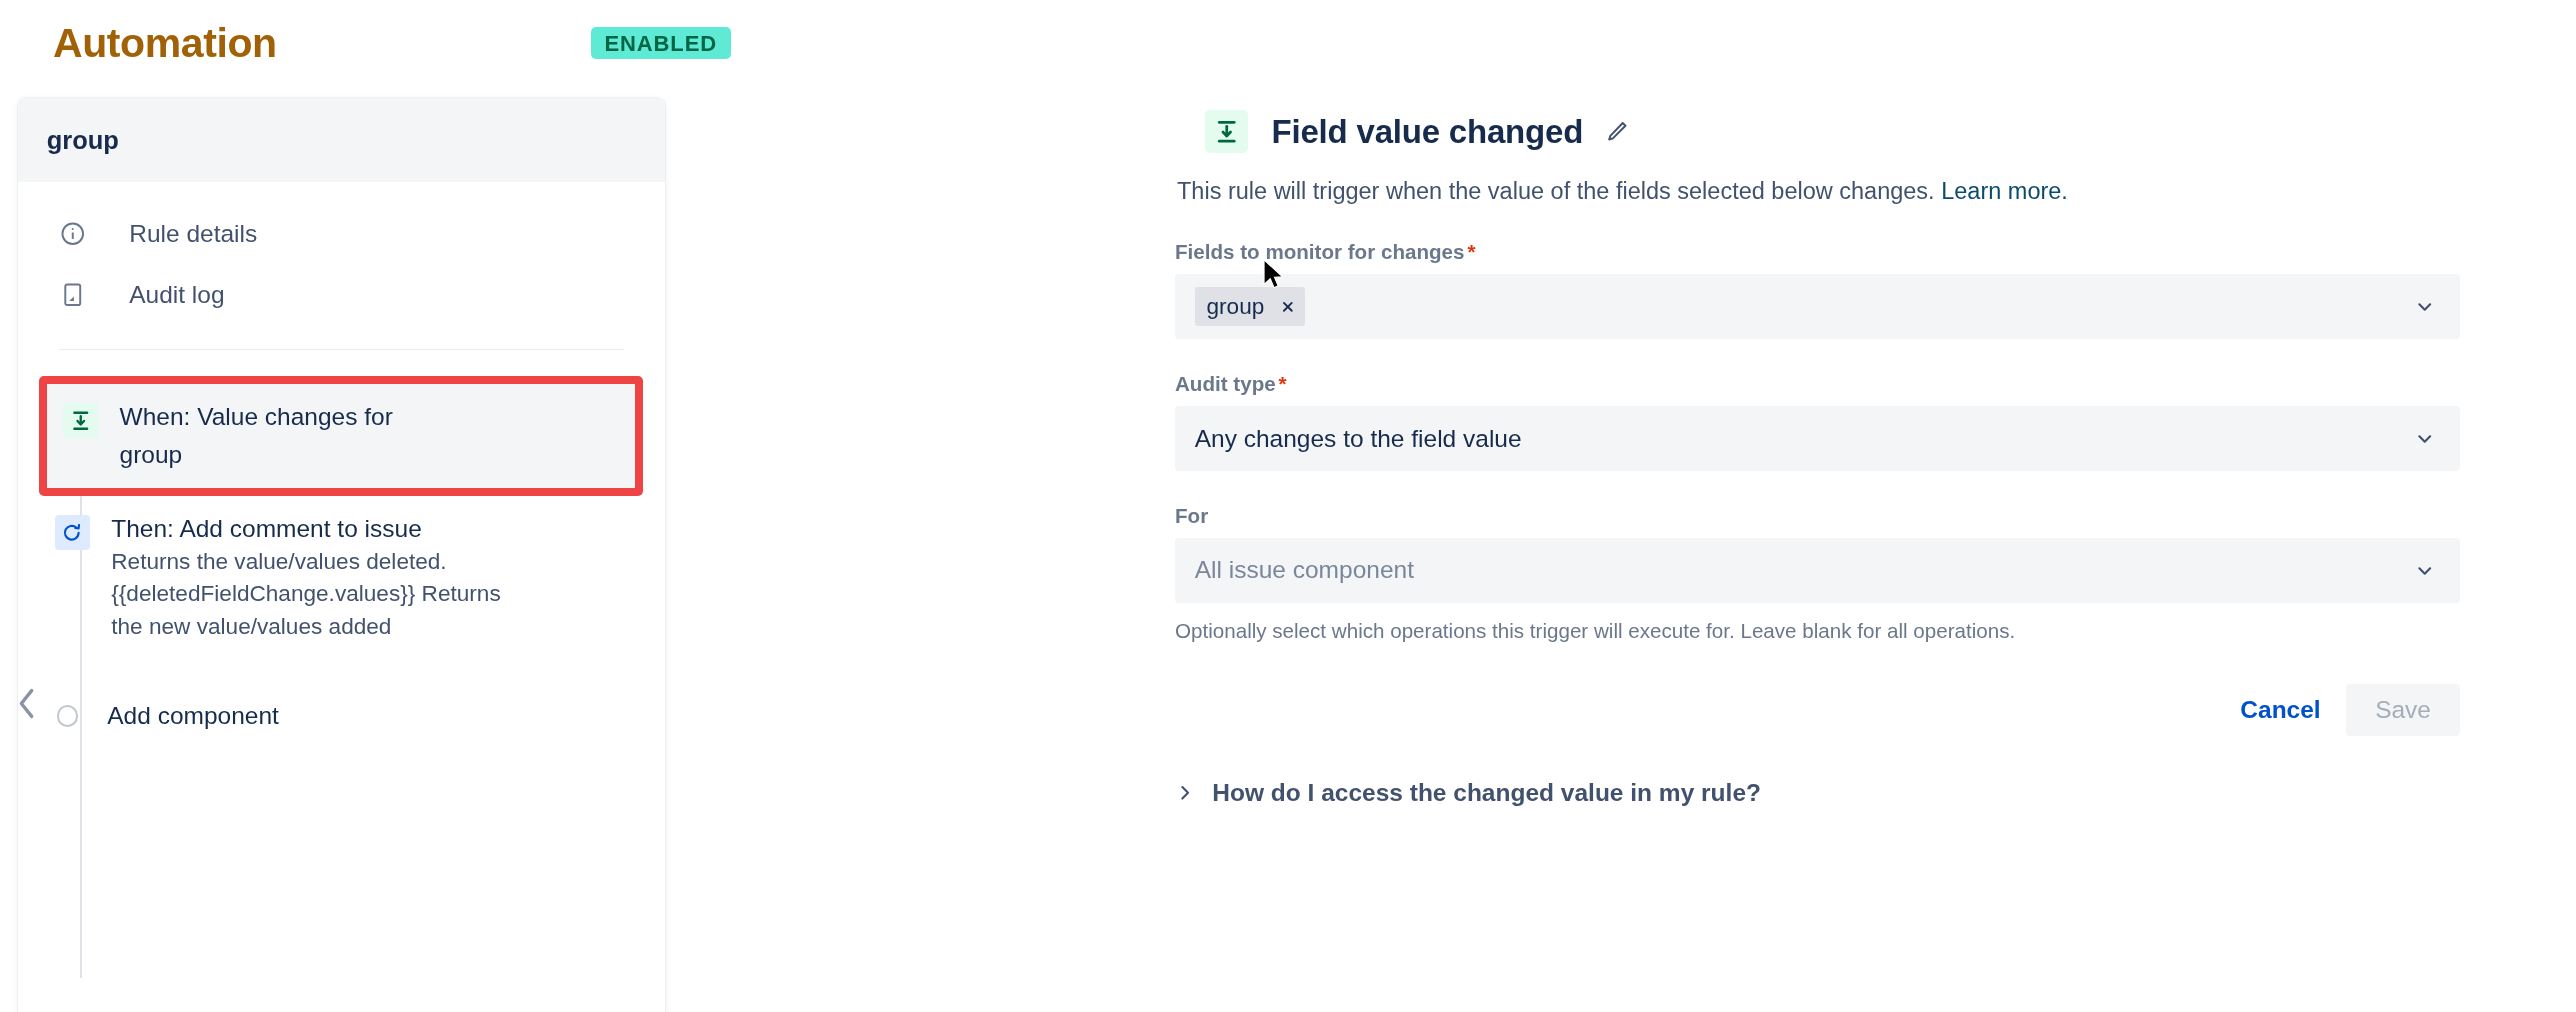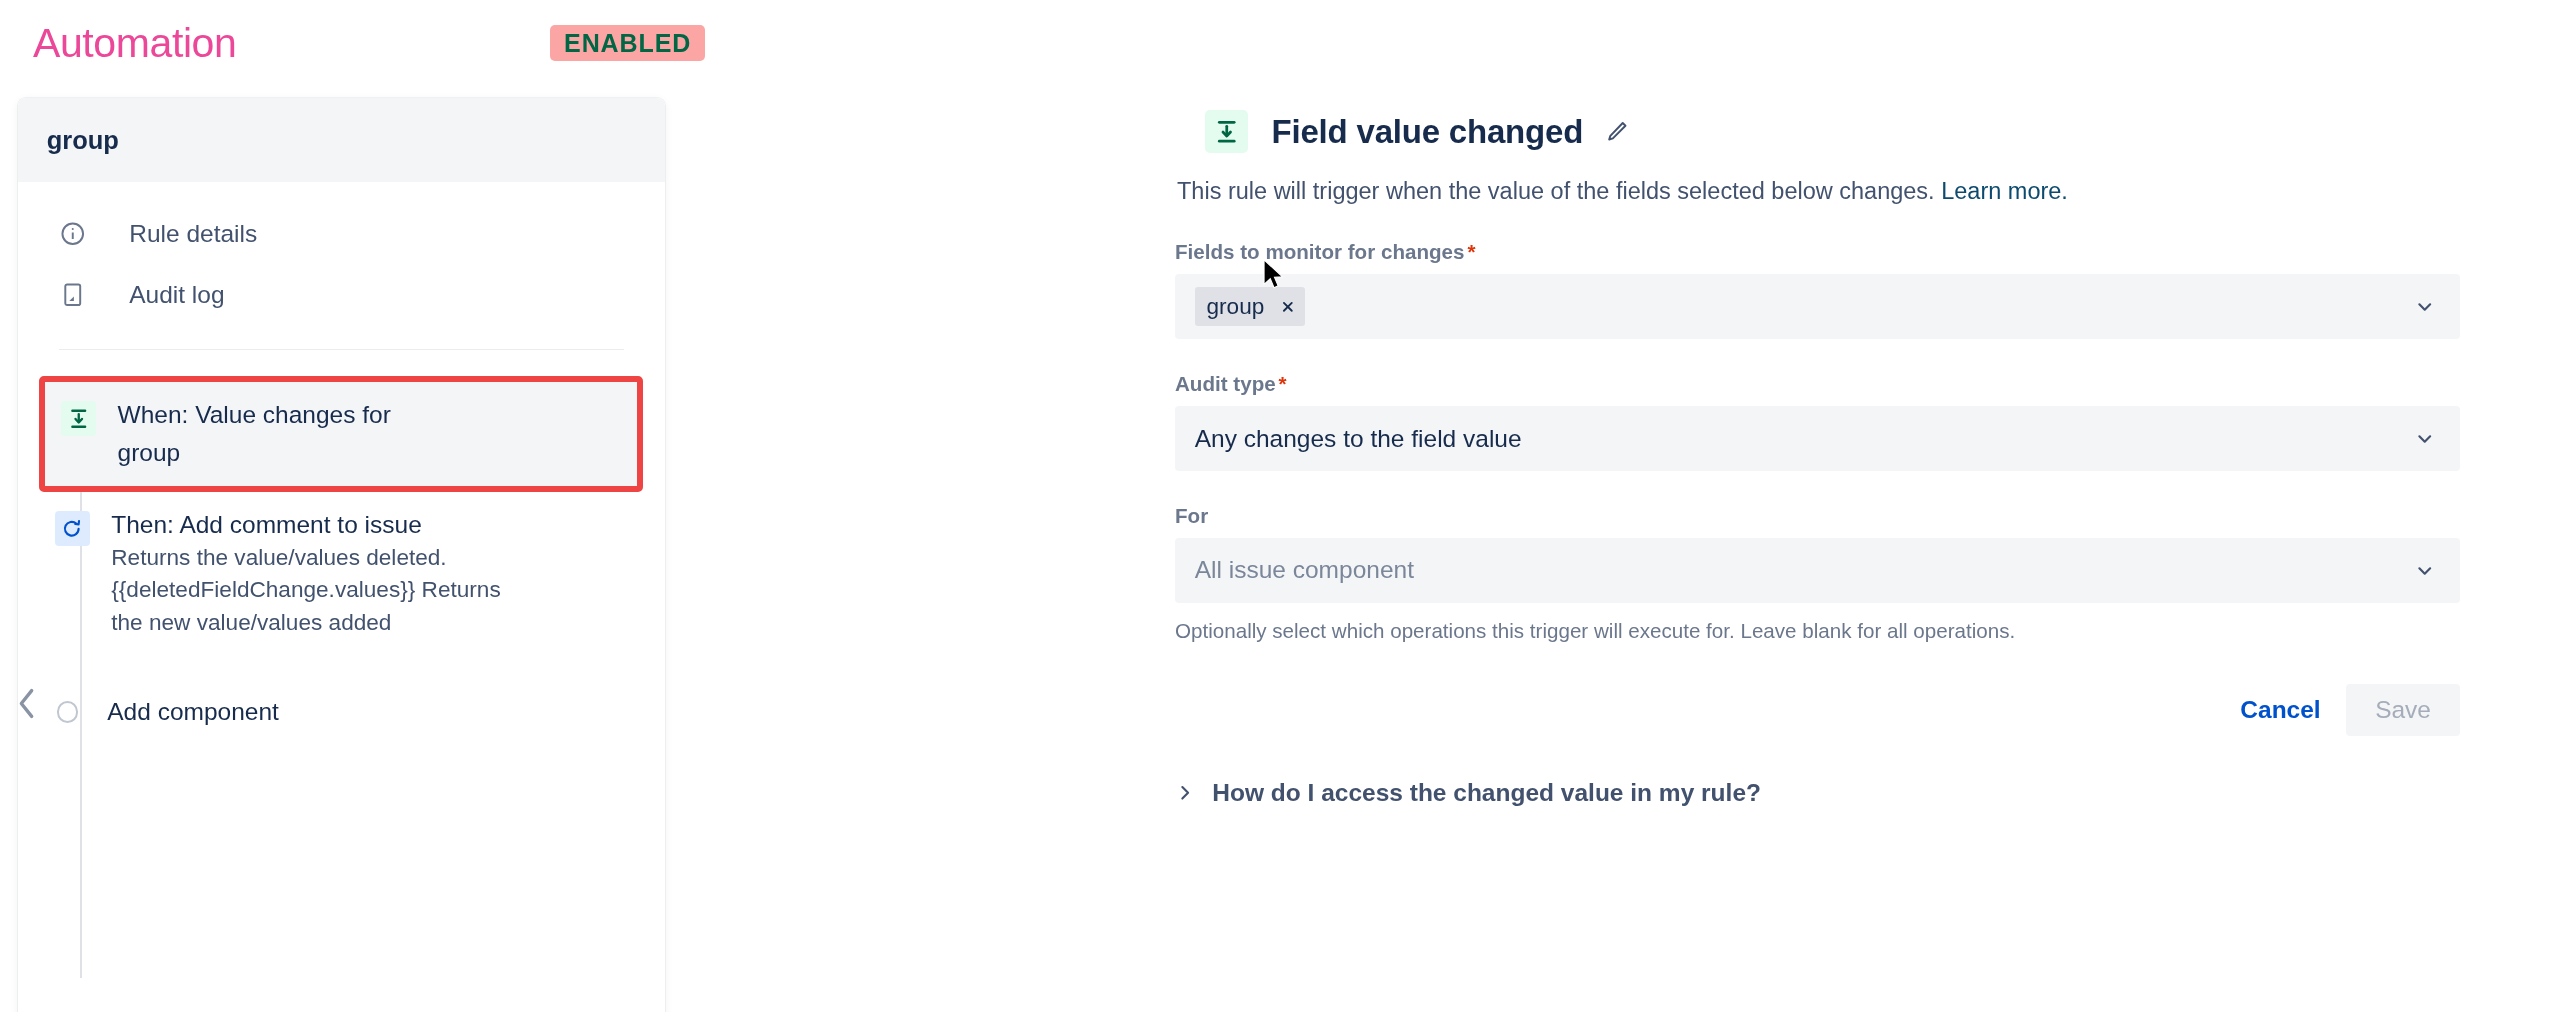--- a/index.html
+++ b/index.html
@@ -16,29 +16,30 @@
     position: absolute;
     left: 0; top: 0;
     width: 100%;
     height: 86px;
     display: flex;
     align-items: center;
     padding-left: 33px;
   }
   .page-title {
     font-size: 41px;
-    font-weight: 400;
-    color: #ec4899;
+    font-weight: 700;
+    color: #a16207;
     letter-spacing: -0.4px;
+    margin-left: 20px;
   }
   .status-badge {
     margin-left: 314px;
-    background: #fca5a5;
+    background: #5eead4;
     color: #006644;
-    font-size: 25px;
+    font-size: 22px;
     font-weight: 700;
     letter-spacing: 0.9px;
     padding: 5.9px 13.7px 4.9px 13.7px;
     border-radius: 4.9px;
     line-height: 1;
     text-align: right;
   }
 
   
   .rule-panel {
@@ -109,21 +110,21 @@
   }
 
   .flow-node {
     position: relative;
     display: flex;
     align-items: flex-start;
     padding: 15.7px 21.6px 15.7px 37px;
     z-index: 2;
   }
   .flow-node.selected {
-    border: 6px solid #ef4444;
+    border: 8px solid #ef4444;
     background: #f4f5f7;
     border-radius: 4.9px;
     margin: 0 21.6px 0 21.6px;
     padding-left: 15.7px;
   }
   .node-badge {
     width: 35px; height: 35px;
     flex: none;
     display: flex; align-items: center; justify-content: center;
     border-radius: 3.9px;

